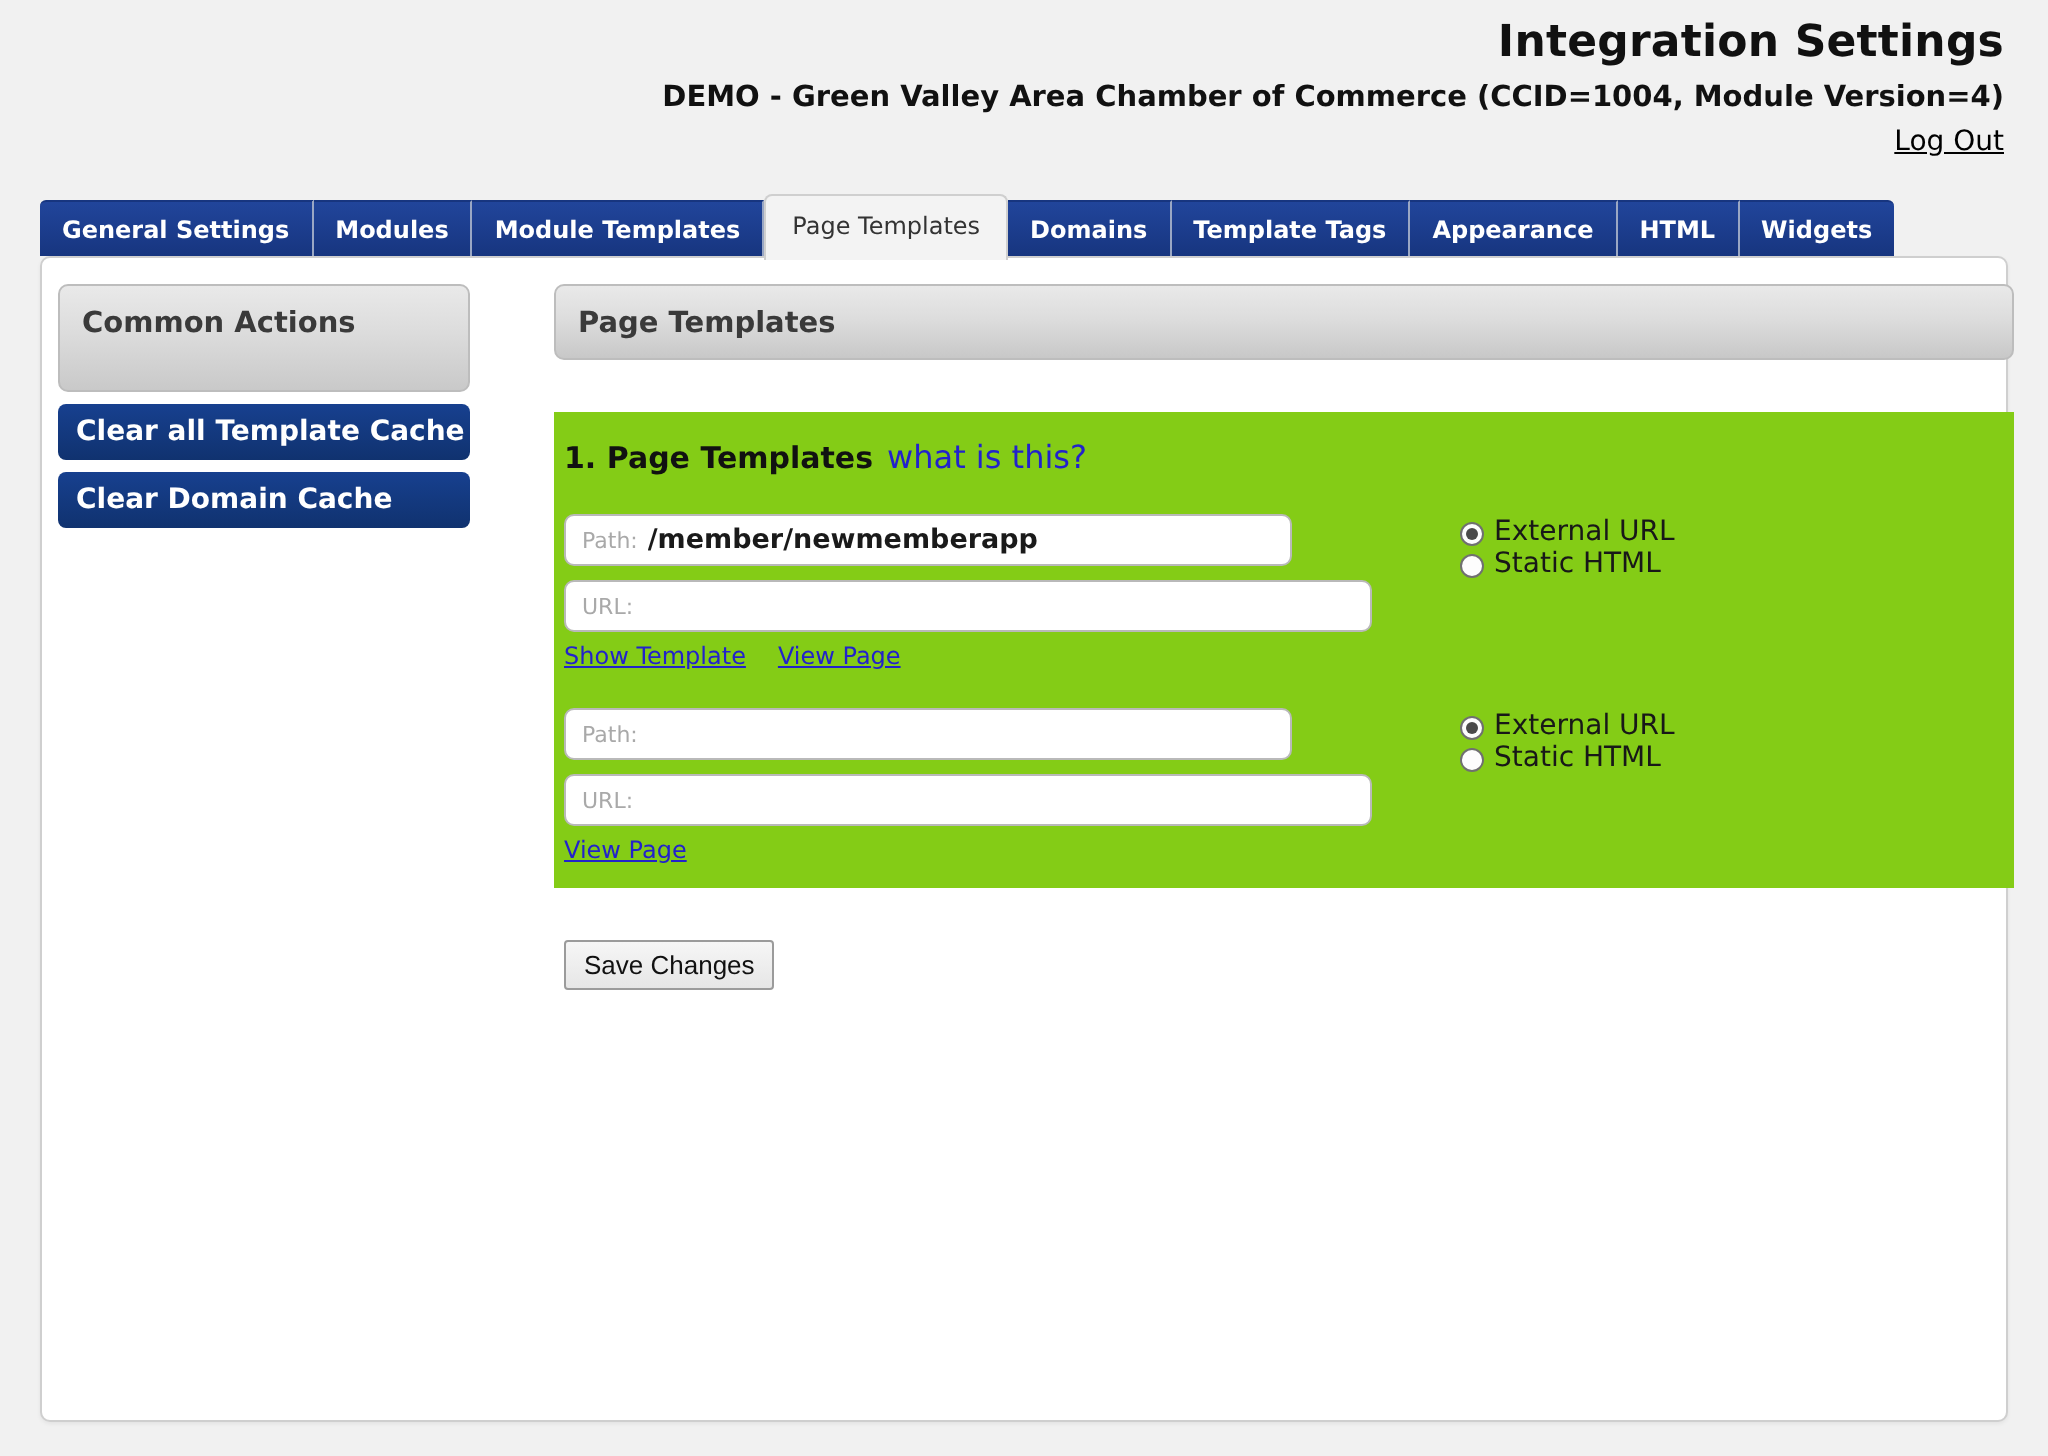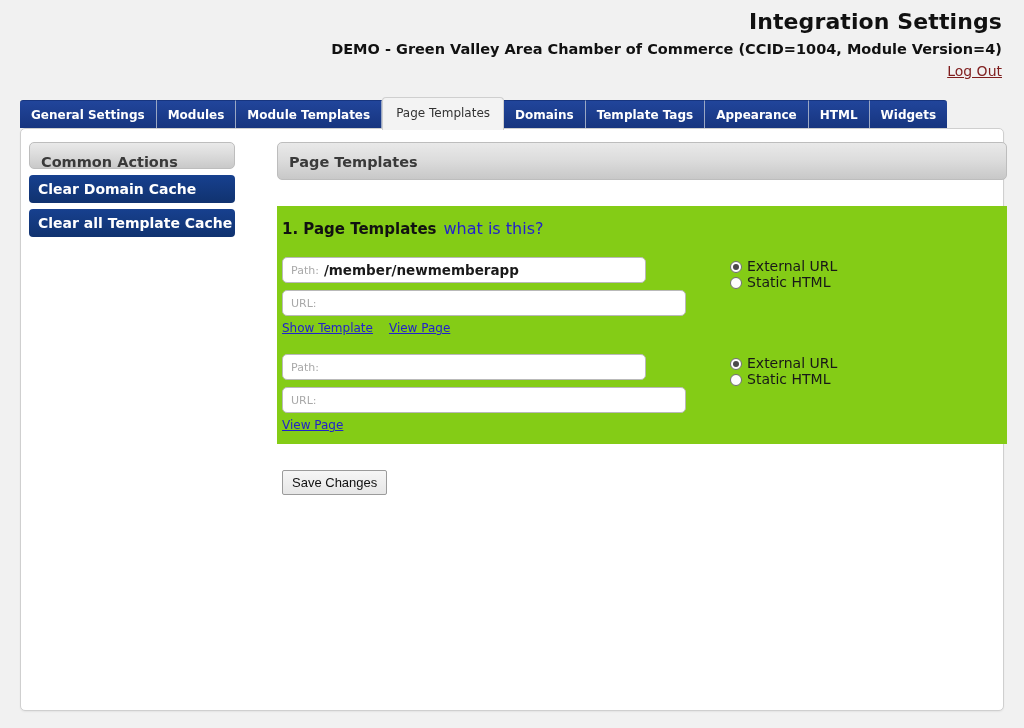--- a/index.html
+++ b/index.html
@@ -34,21 +34,21 @@
     font-weight: bold;
     color: #111;
     line-height: 22px;
     margin-top: 2px;
   }
   .logout-wrap {
     line-height: 20px;
     margin-top: 1px;
   }
   .logout-link {
-    color: #7f1d1d;
+    color: #000000;
     text-decoration: underline;
     font-size: 14px;
     cursor: pointer;
   }
 
   
   .tabbar {
     position: absolute;
     left: 20px;
     top: 97px;
@@ -115,21 +115,21 @@
     padding: 13px 0 0 0;
   }
 
   
   .sidebar {
     width: 206px;
     margin-left: 8px;
     flex: 0 0 auto;
   }
   .sidebar-header {
-    height: 27px;
+    height: 54px;
     line-height: 38px;
     background: linear-gradient(to bottom, #e9e9e9 0%, #dcdcdc 45%, #c9c9c9 100%);
     border: 1px solid #bdbdbd;
     border-radius: 5px;
     padding: 0 11px;
     font-size: 14.5px;
     font-weight: bold;
     color: #3a3a3a;
     box-sizing: border-box;
     margin-bottom: 6px;
@@ -321,22 +321,22 @@
   <div class="tab">HTML</div>
   <div class="tab">Widgets</div>
 
 </div>
 
 <div class="main-panel">
   <div class="panel-inner">
 
     <div class="sidebar">
       <div class="sidebar-header">Common Actions</div>
+      <div class="sidebar-btn">Clear all Template Cache</div>
       <div class="sidebar-btn">Clear Domain Cache</div>
-      <div class="sidebar-btn">Clear all Template Cache</div>
     </div>
 
     <div class="content">
       <div class="content-header">Page Templates</div>
 
       <div class="section-band">
 
         <div class="section-title-row">
           <span class="section-title">1. Page Templates</span>
           <span class="what-is-this">what is this?</span>

